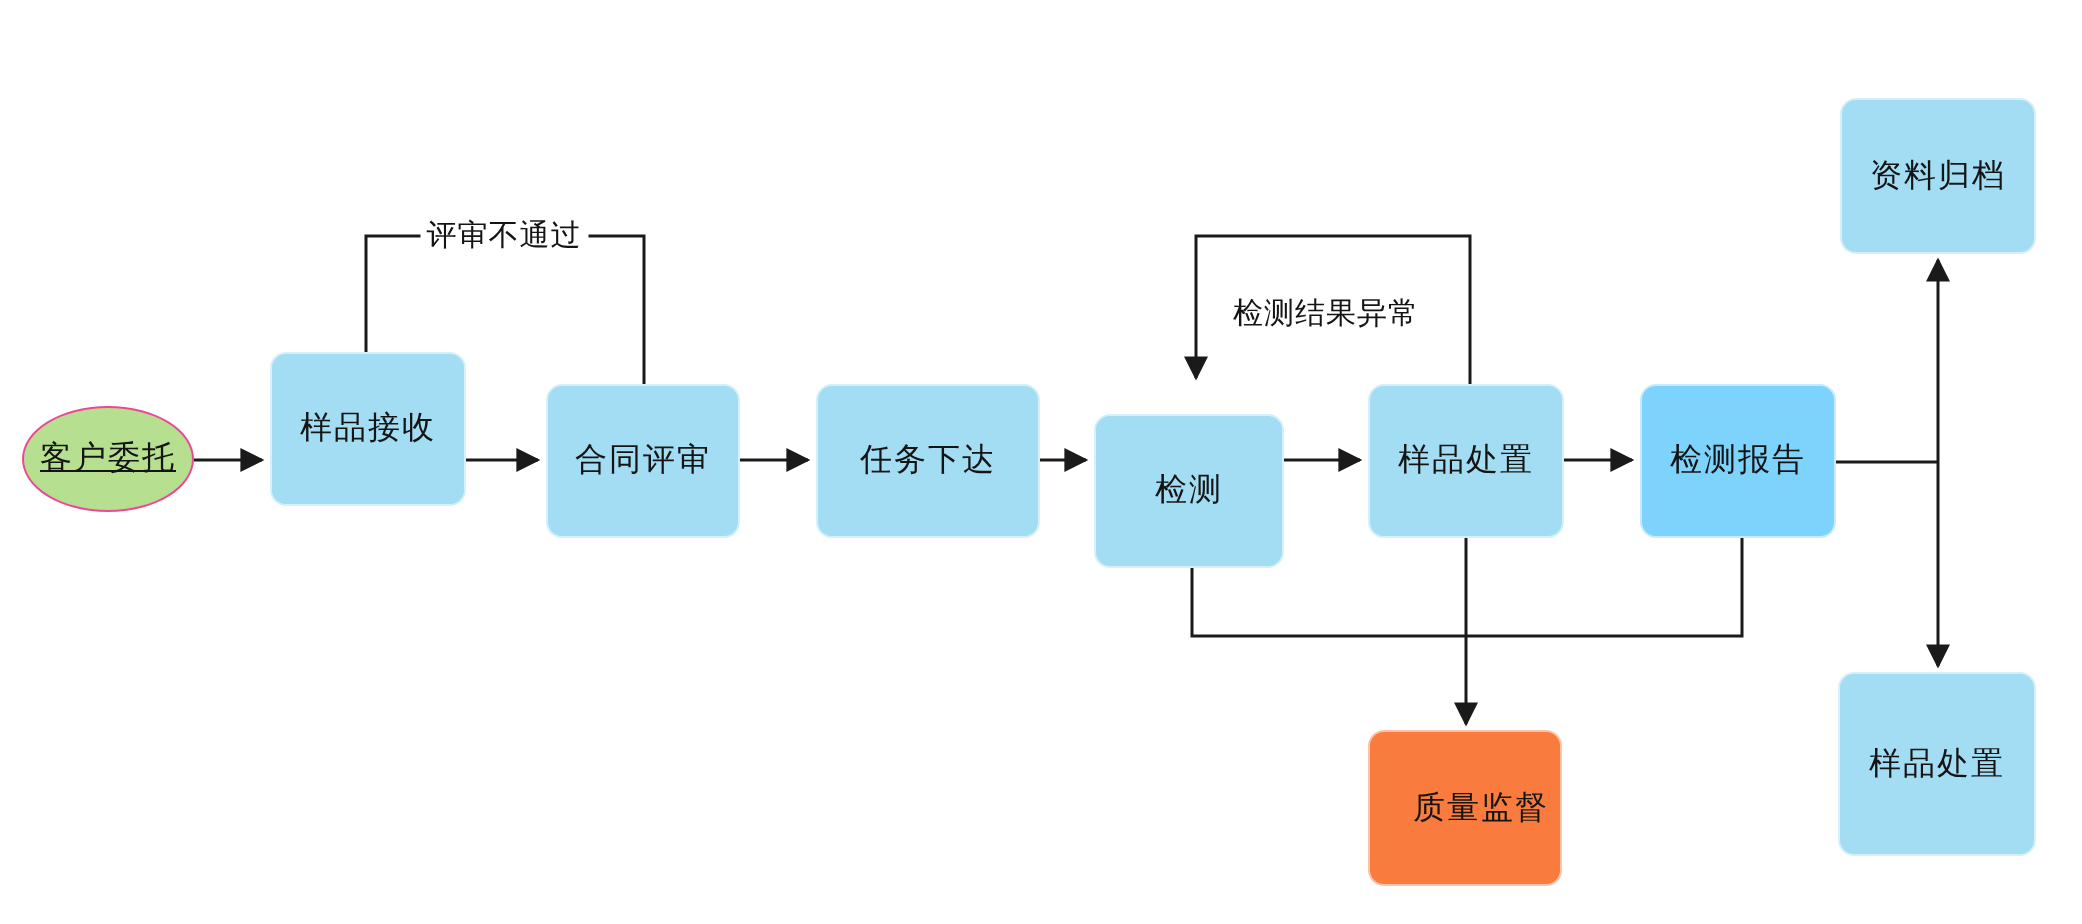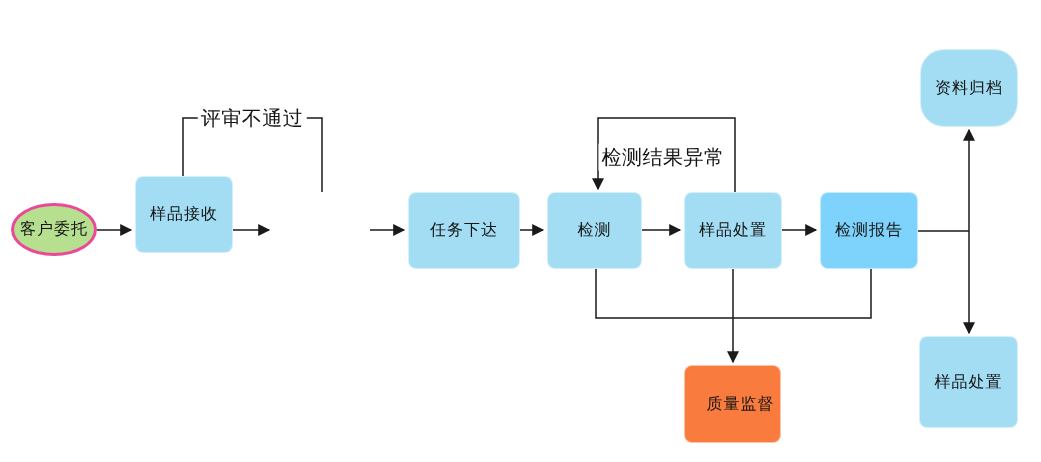--- a/index.html
+++ b/index.html
@@ -33,28 +33,29 @@
     letter-spacing: 1px;
     white-space: nowrap;
     z-index: 1;
   }
   .node.rect {
     border-radius: 8px;
     border: 1px solid rgba(255,255,255,0.55);
   }
   .node.ellipse {
     border-radius: 50%;
-    border: 3px solid #ec4899;
+    border: 1px solid #ec4899;
+    text-decoration: underline;
   }
   .edge-label {
     position: absolute;
     transform: translate(-50%, -50%);
     background: #ffffff;
     padding: 0 3px;
-    font-size: 20px;
+    font-size: 15px;
     color: #141414;
     letter-spacing: 0.5px;
     white-space: nowrap;
     z-index: 2;
   }
 </style>
 </head>
 <body>
 
 <div class="canvas">
@@ -82,30 +83,31 @@
 
       <path d="M596,269 V318 H871 V269"></path>
       <path d="M733,269 V362" marker-end="url(#arrow)"></path>
     </g>
   </svg>
 
   <div class="node ellipse" style="left: 11px; top: 203px; width: 86px; height: 53px; background-color: rgb(182, 223, 143);">客户委托</div>
 
   <div class="node rect" style="left: 135px; top: 176px; width: 98px; height: 77px; background-color: rgb(163, 221, 243);">样品接收</div>
 
+  <div class="node rect" style="left: 273px; top: 192px; width: 97px; height: 77px; background-color: rgb(163, 221, 243);">合同评审</div>
 
   <div class="node rect" style="left: 408px; top: 192px; width: 112px; height: 77px; background-color: rgb(163, 221, 243);">任务下达</div>
 
-  <div class="node rect" style="left: 547px; top: 192px; width: 95px; height: 77px; background-color: rgb(163, 221, 243);">检测</div>
+  <div class="node rect" style="left: 547px; top: 207px; width: 95px; height: 77px; background-color: rgb(163, 221, 243);">检测</div>
 
   <div class="node rect" style="left: 684px; top: 192px; width: 98px; height: 77px; background-color: rgb(163, 221, 243);">样品处置</div>
 
   <div class="node rect" style="left: 820px; top: 192px; width: 98px; height: 77px; background-color: #7dd3fc;">检测报告</div>
 
-  <div class="node rect" style="left: 920px; top: 49px; width: 98px; height: 78px; background-color: rgb(163, 221, 243); border-radius: 24px;">资料归档</div>
+  <div class="node rect" style="left: 920px; top: 49px; width: 98px; height: 78px; background-color: rgb(163, 221, 243);">资料归档</div>
 
   <div class="node rect" style="left: 919px; top: 336px; width: 99px; height: 92px; background-color: rgb(163, 221, 243);">样品处置</div>
 
   <div class="node rect" style="left: 684px; top: 365px; width: 97px; height: 78px; background-color: rgb(249, 123, 61); padding-left: 16px;">质量监督</div>
 
   <div class="edge-label" style="left:252px; top:118px;">评审不通过</div>
 
   <div class="edge-label" style="left:663px; top:118px;margin-top:39px;">检测结果异常</div>
 
 </div>

